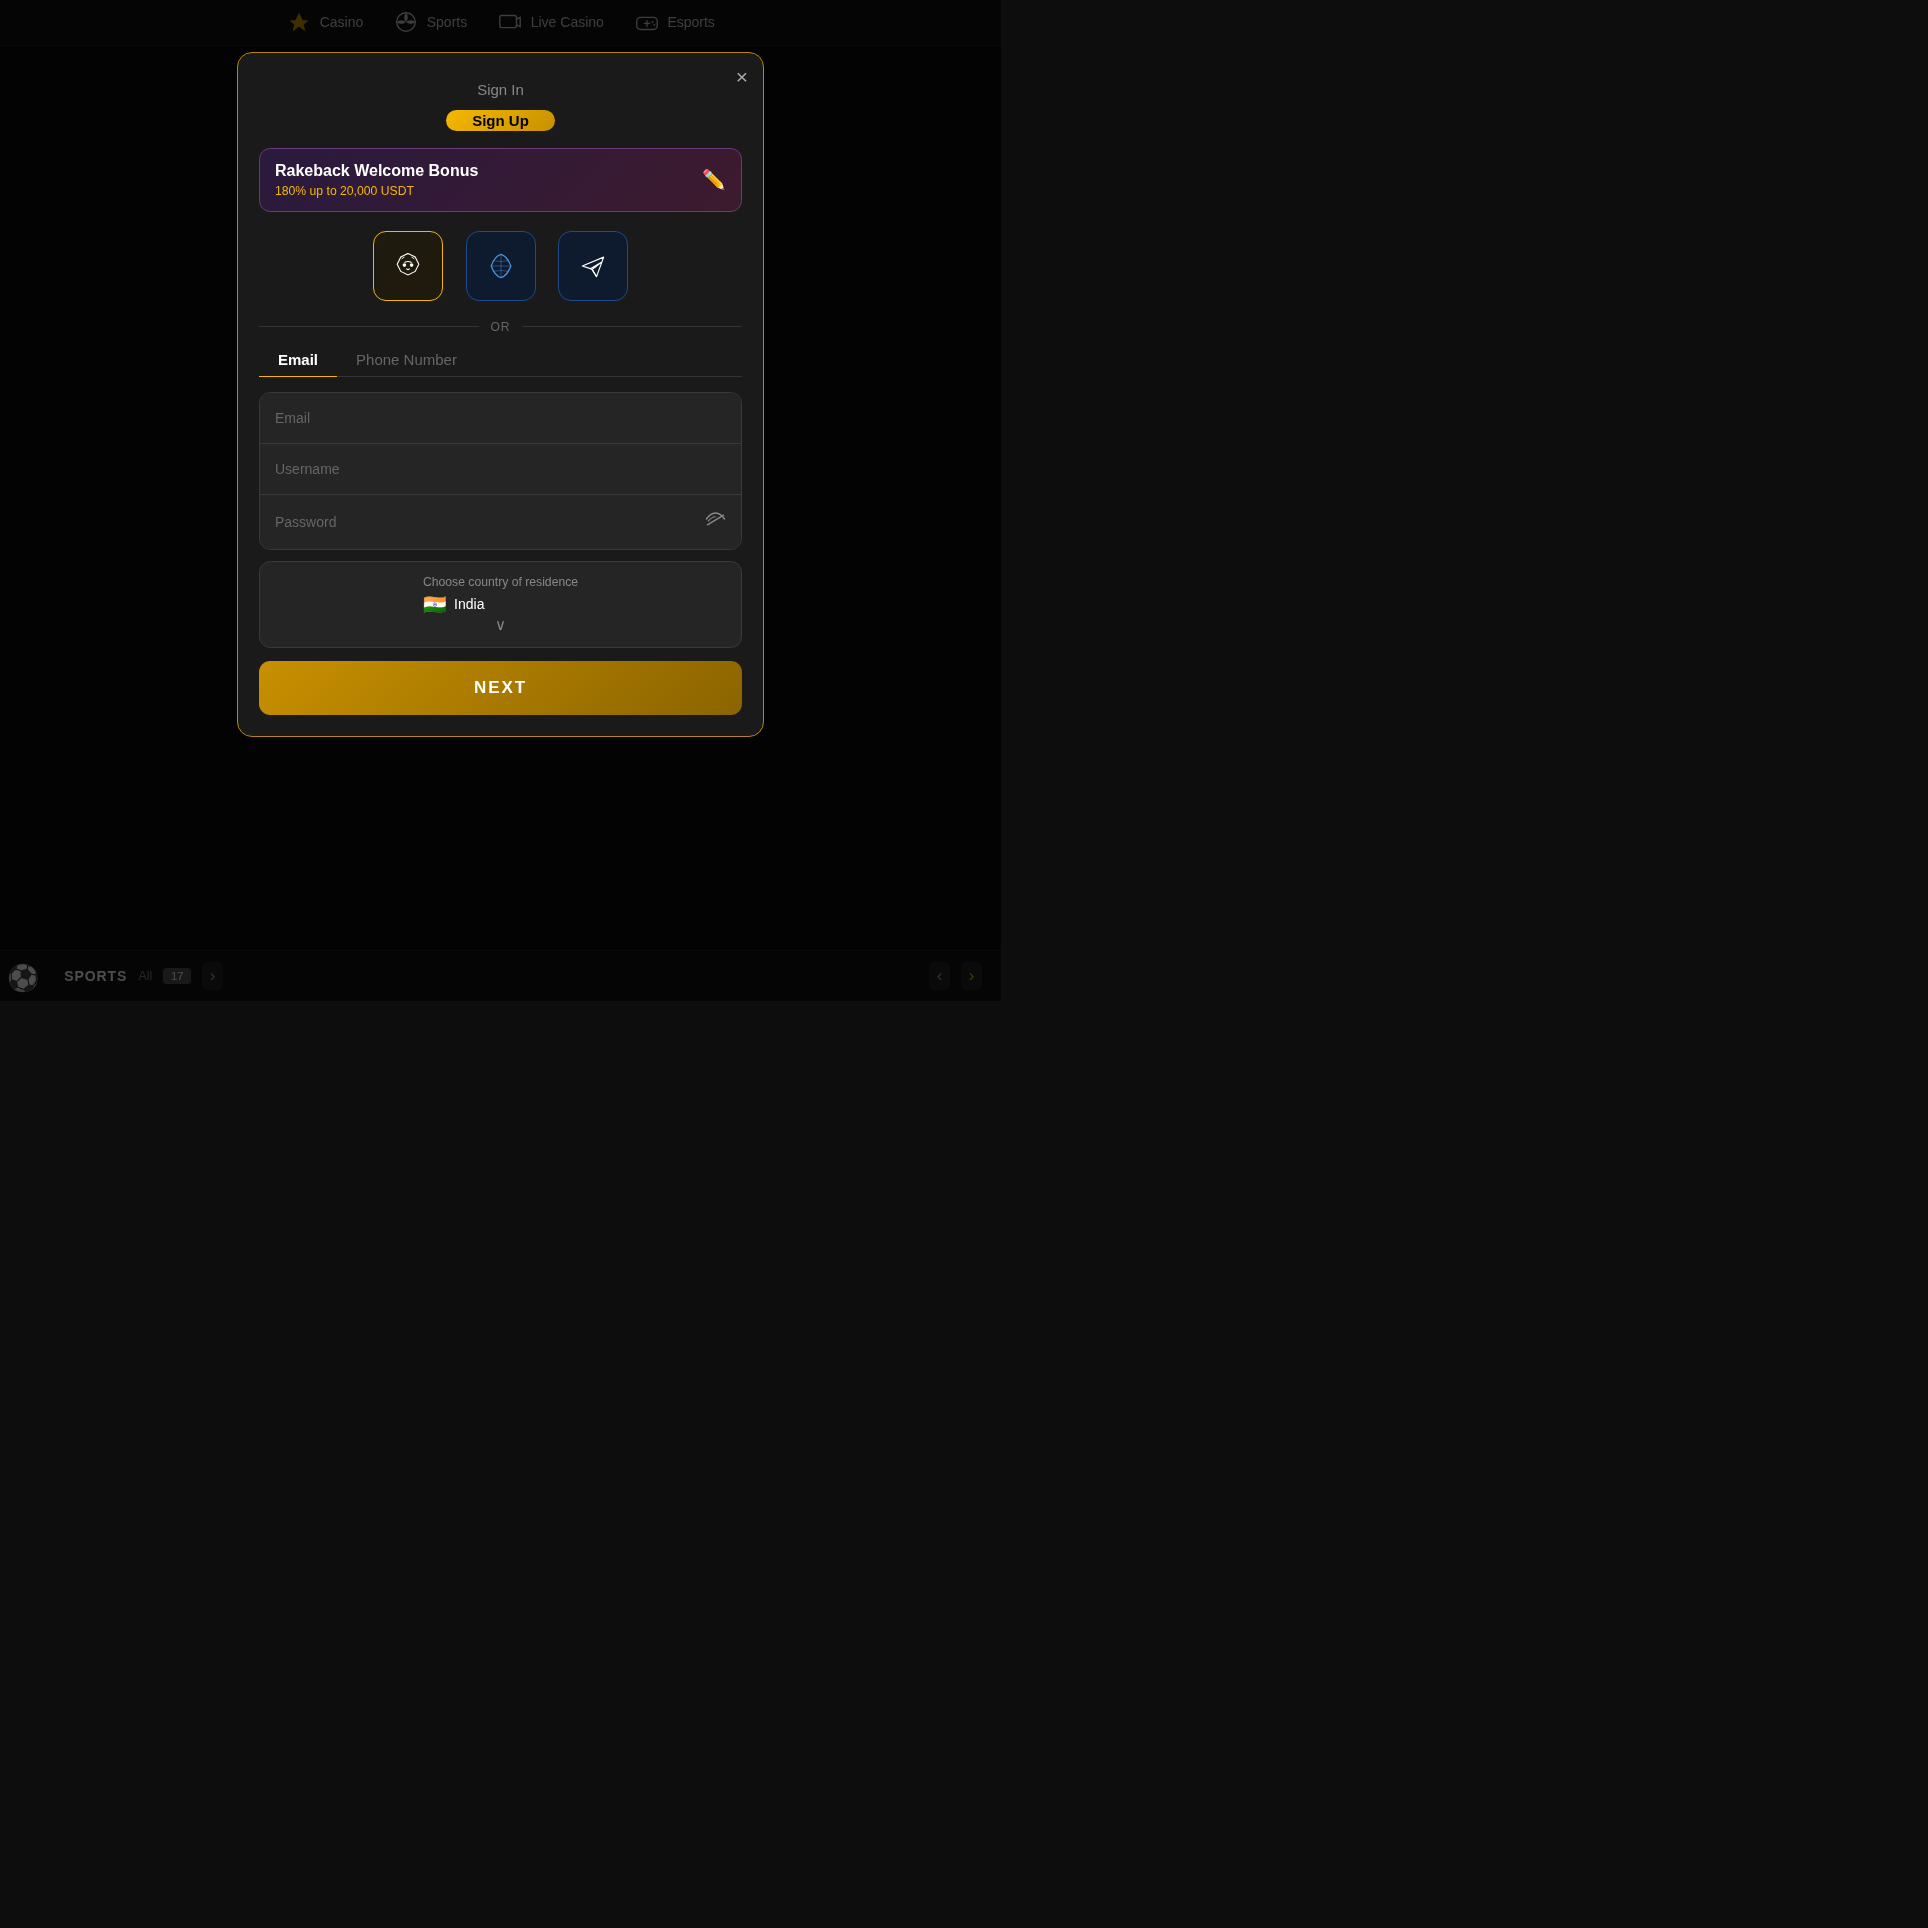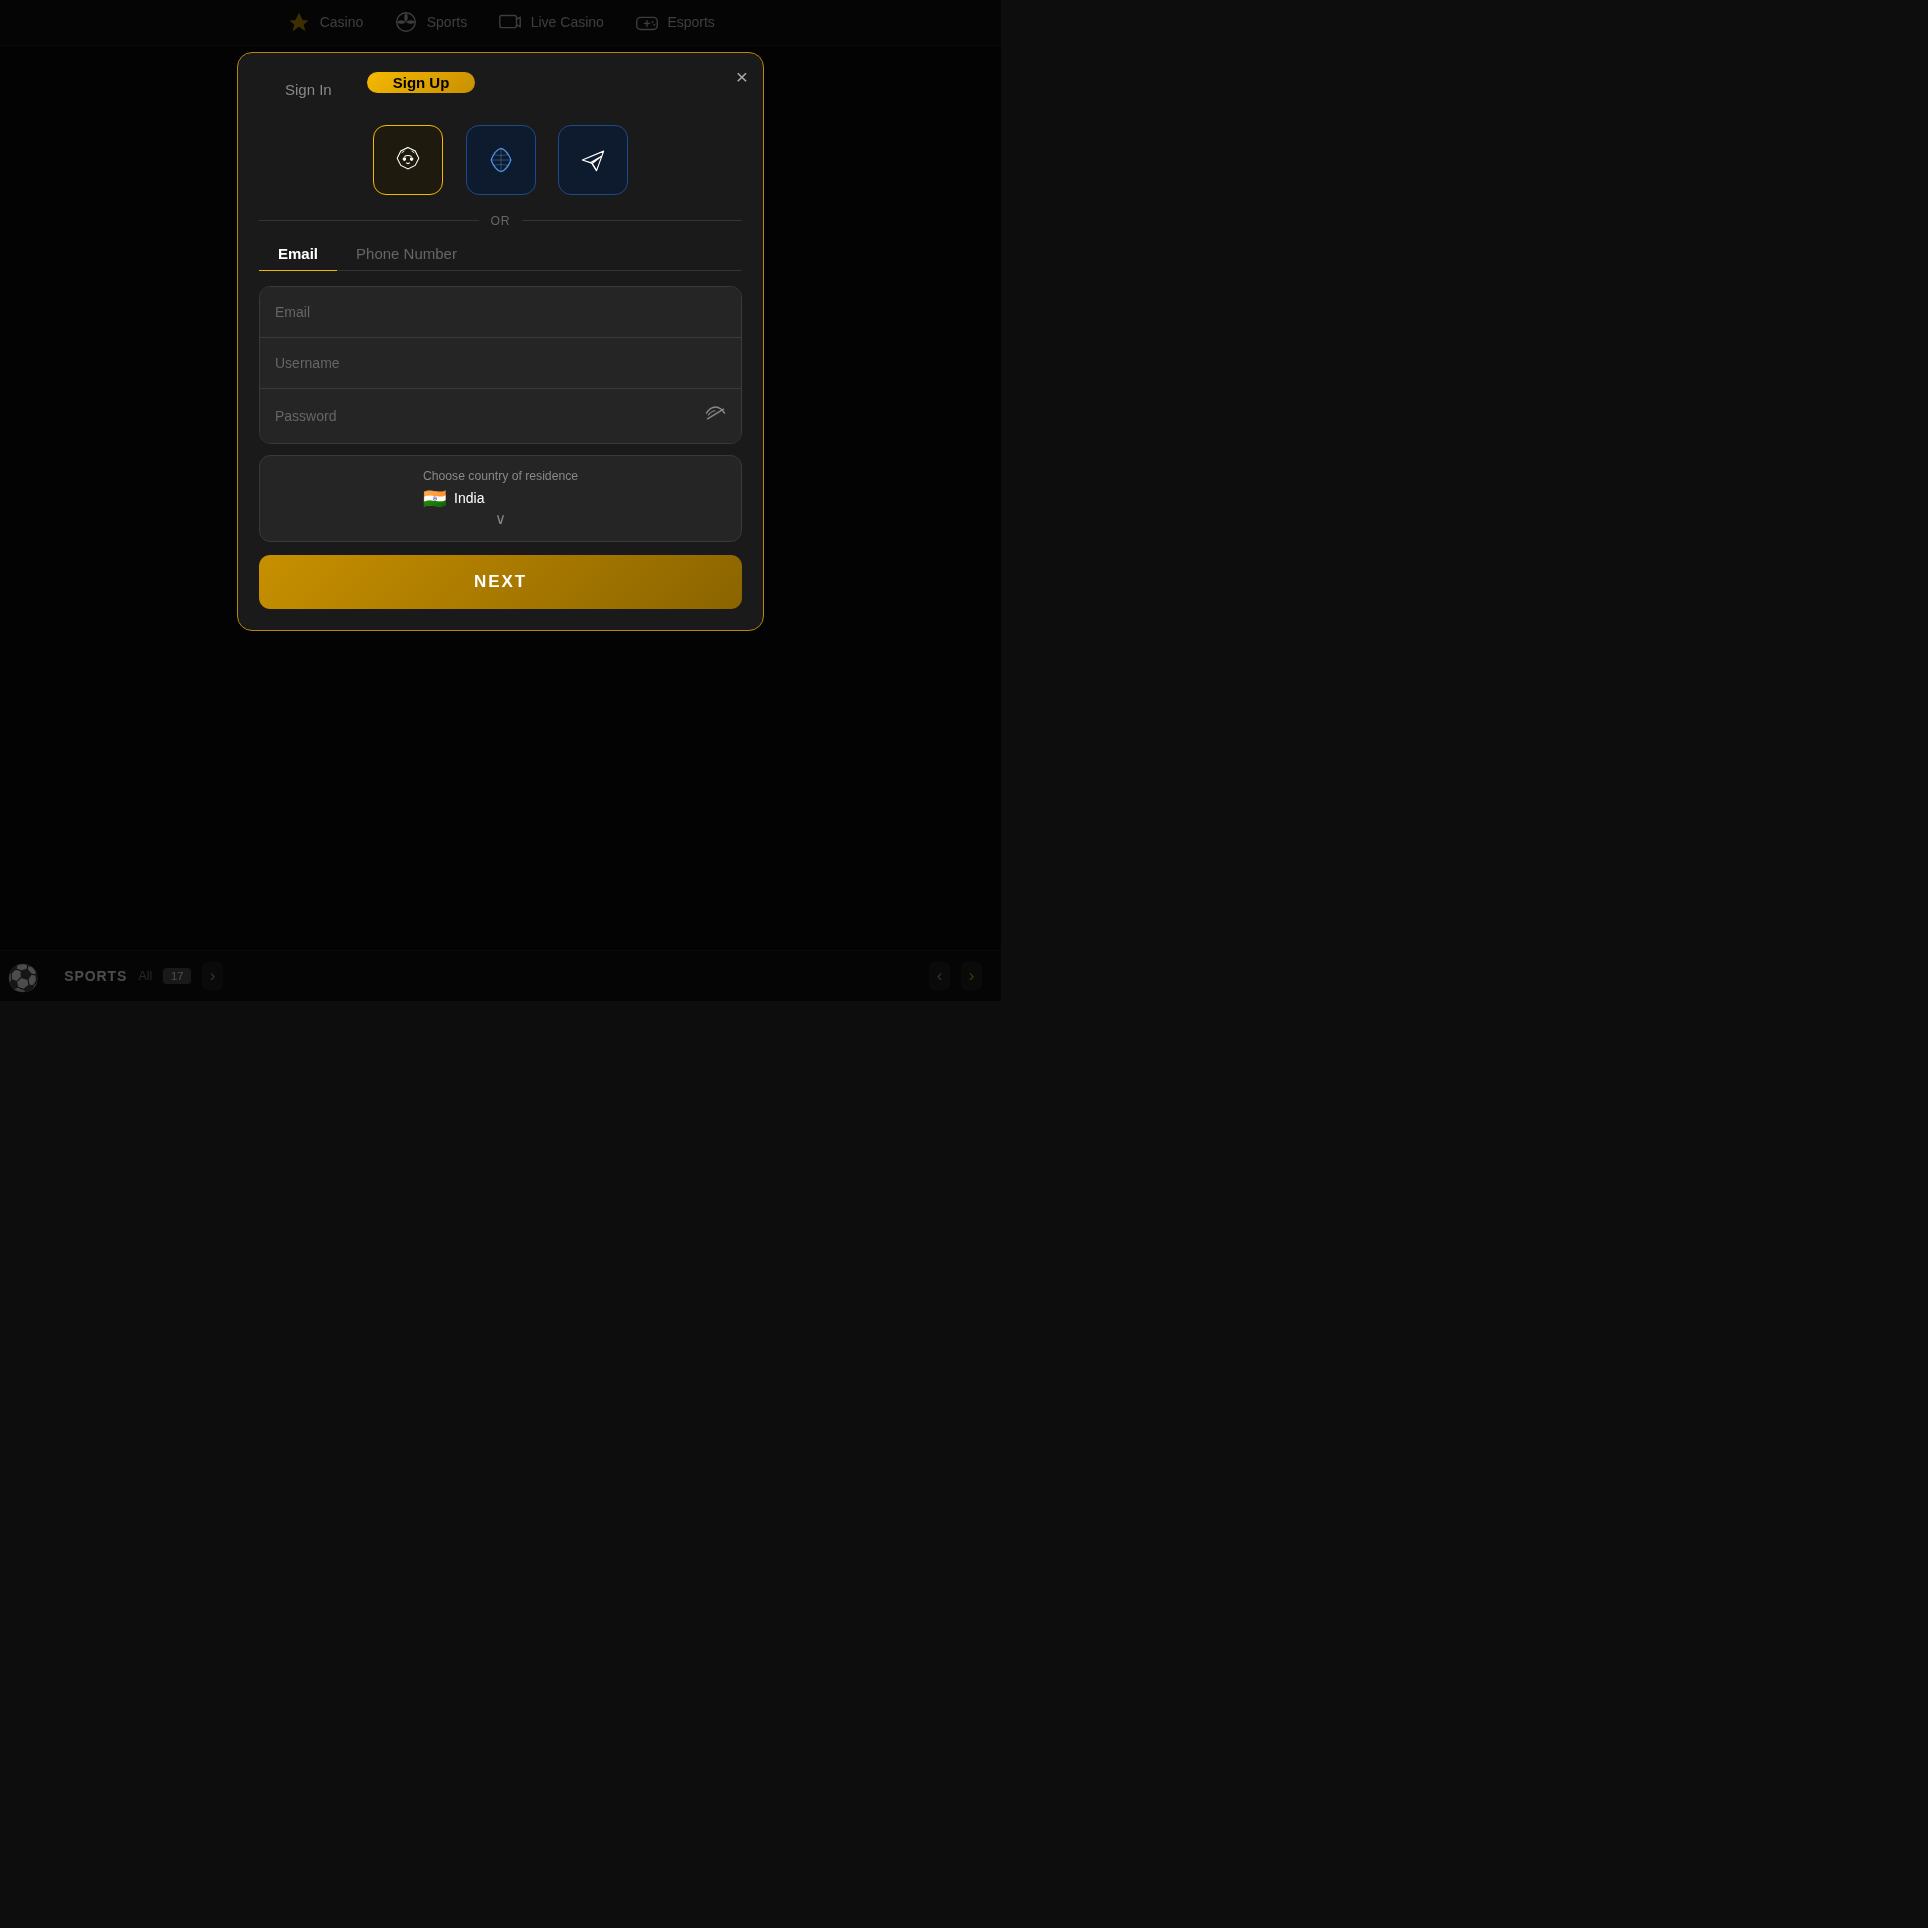--- a/index.html
+++ b/index.html
@@ -75,23 +75,24 @@
       font-size: 21px;
       cursor: pointer;
       background: none;
       border: none;
       line-height: 1;
     }
 
     
     .auth-tabs {
       display: flex;
-      align-items: flex-start;
-      gap: 9px;
+      align-items: center;
+      gap: 2px;
       margin-bottom: 17px;
+      flex-direction: column;
     }
 
     .auth-tab-signin {
       padding: 9.4px 26px;
       border-radius: 22.6px;
       font-size: 15px;
       color: #888;
       background: transparent;
       border: none;
       cursor: pointer;
@@ -430,20 +431,27 @@
     
     <button class="close-btn">×</button>
 
     
     <div class="auth-tabs">
       <button class="auth-tab-signin">Sign In</button>
       <button class="auth-tab-signup">Sign Up</button>
     </div>
 
     
+    <div class="bonus-banner">
+      <div class="bonus-banner-text">
+        <div class="bonus-title">Rakeback Welcome Bonus</div>
+        <div class="bonus-subtitle">180% up to 20,000 USDT</div>
+      </div>
+      <span class="bonus-edit-icon">✏️</span>
+    </div>
 
     
     <div class="social-icons">
       <div class="social-btn social-btn-fox">
         <svg class="fox-svg" viewBox="0 0 40 40" fill="none">
           <path d="M20 6 L28 10 L32 18 L28 26 L20 30 L12 26 L8 18 L12 10 Z" stroke="#fff" stroke-width="1.2" fill="none"></path>
           <path d="M16 16 Q20 14 24 16" stroke="#fff" stroke-width="1.2" fill="none"></path>
           <circle cx="16" cy="19" r="2" fill="#fff"></circle>
           <circle cx="24" cy="19" r="2" fill="#fff"></circle>
           <path d="M18 23 Q20 25 22 23" stroke="#fff" stroke-width="1.2" fill="none"></path>

